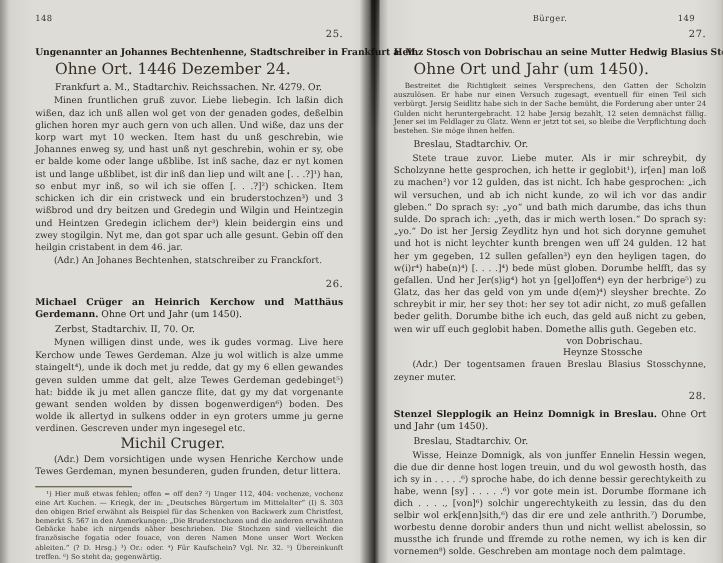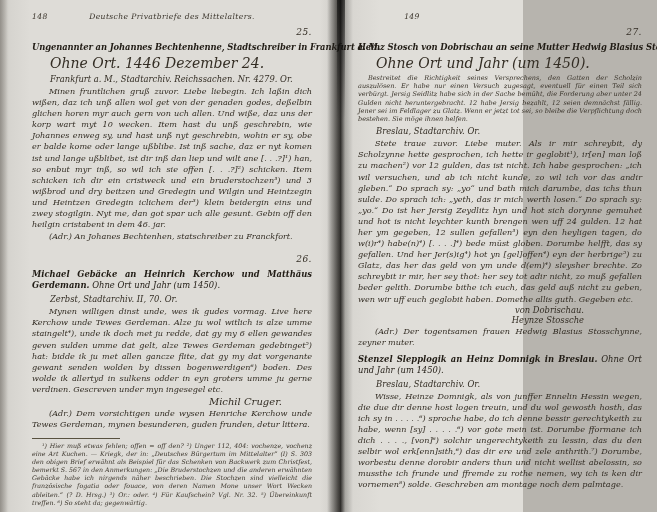--- a/index.html
+++ b/index.html
@@ -3,23 +3,22 @@
 <meta charset="utf-8">
 <style>
   html,body{margin:0;padding:0;}
   body{
     width:657px;height:512px;overflow:hidden;
     background:#b7b4ae;
     font-family:"DejaVu Serif","Liberation Serif",serif;
     color:#332d24;
   }
   #scan{
-    position:relative;width:523px;height:512px;
+    position:relative;width:657px;height:512px;
     background:linear-gradient(to right,#c2bfb9 0px,#d6d4cf 10px,#dedcd7 30px,#dedcd7 320px,#d2d0cb 332px,#d8d6d1 352px,#e0ded9 380px,#e0ded9 630px,#d6d4cf 650px,#c9c6c0 657px);
-    font-style:italic;
   }
   #gutter{
     position:absolute;left:327px;top:0;width:26px;height:512px;
     background:linear-gradient(to right,rgba(30,28,25,0) 0%,rgba(30,28,25,.75) 42%,rgba(20,18,16,.85) 52%,rgba(30,28,25,.25) 70%,rgba(30,28,25,0) 100%);
   }
   #gutter:before{
     content:"";position:absolute;left:10px;top:0;width:8px;height:120px;
     background:linear-gradient(to bottom,rgba(0,0,0,.55),rgba(0,0,0,0));
   }
   #leftedge{
@@ -34,81 +33,82 @@
   .hdr .rt{flex:1;text-align:center;}
   .hdr .pn-r{width:36px;text-align:center;}
   .num{text-align:right;font-size:9px;margin:4px 0 5px 0;letter-spacing:.5px;}
   .lh{font-weight:bold;font-size:8.4px;text-align:center;white-space:nowrap;letter-spacing:-.1px;color:#211c15;}
   .lh-inline{font-size:8.4px;text-align:justify;line-height:11px;margin-top:2px;color:#211c15;}
   .lh-inline .bb{font-weight:bold;}
   .dl{font-size:14px;margin:3px 0 3px 18px;}
   .sum{font-size:6.5px;line-height:8.2px;text-align:justify;margin:3px 0 3px 0;text-indent:10px;color:#3a342b;}
   .src{font-size:8.4px;margin:3px 0 2px 18px;}
   .bod{font-size:8.1px;line-height:11.1px;text-align:justify;text-indent:17px;margin:2px 0 0 0;}
-  .sig{font-size:10px;text-align:right;margin:1px 30px 0 0;}
+  .sig{font-size:13px;text-align:center;margin:1px 30px 0 0;}
   .sig2{font-size:8.4px;text-align:right;margin:0 58px 0 0;}
   .adr{font-size:8.1px;line-height:11px;text-indent:17px;margin:1px 0 0 0;text-align:justify;}
   .fnrule{border:0;border-top:1px solid #58513f;width:88px;margin:8px 0 3px 0;}
   .fn{font-size:6.3px;line-height:8.1px;text-align:justify;text-indent:10px;color:#3a342b;}
   .gap-s{height:4px;}.gap-m{height:8px;}
 </style>
 </head>
 <body>
 
 <div id="scan">
   <div id="leftedge"></div>
 
   <div class="page" id="page-left">
     <div class="hdr">
       <span class="pn">148</span>
-      <span class="rt">Deutsche Privatbriefe des Mittelalters.</span>
       <span class="pn-r"></span>
     </div>
 
     <div class="num">25.</div>
     <div class="lh">Ungenannter an Johannes Bechtenhenne, Stadtschreiber in Frankfurt a. M.</div>
     <div class="dl">Ohne Ort.   1446 Dezember 24.</div>
     <div class="src">Frankfurt a. M., Stadtarchiv.  Reichssachen.  Nr. 4279.  Or.</div>
     <div class="bod">Minen fruntlichen gruß zuvor. Liebe liebegin. Ich laßin dich wißen, daz ich unß allen wol get von der genaden godes, deßelbin glichen horen myr auch gern von uch allen. Und wiße, daz uns der korp wart myt 10 wecken. Item hast du unß geschrebin, wie Johannes enweg sy, und hast unß nyt geschrebin, wohin er sy, obe er balde kome oder lange ußblibe. Ist inß sache, daz er nyt komen ist und lange ußblibet, ist dir inß dan liep und wilt ane [. . .?]¹) han, so enbut myr inß, so wil ich sie offen [. . .?]²) schicken. Item schicken ich dir ein cristweck und ein bruderstochzen³) und 3 wißbrod und dry beitzen und Gredegin und Wilgin und Heintzegin und Heintzen Gredegin iclichem der³) klein beidergin eins und zwey stogilgin. Nyt me, dan got spar uch alle gesunt. Gebin off den heilgin cristabent in dem 46. jar.</div>
     <div class="adr">(Adr.)   An Johanes Bechtenhen, statschreiber zu Franckfort.</div>
 
     <div class="gap-m"></div>
     <div class="num">26.</div>
     <div class="lh-inline">
-      <span class="bb">Michael Gebäcke an Heinrich Kerchow und Matthäus Gerdemann.</span>
+      <span class="bb">Michael Crüger an Heinrich Kerchow und Matthäus Gerdemann.</span>
       <span>Ohne Ort und Jahr (um 1450).</span>
     </div>
     <div class="src">Zerbst, Stadtarchiv.  II, 70.  Or.</div>
     <div class="bod">Mynen willigen dinst unde, wes ik gudes vormag. Live here Kerchow unde Tewes Gerdeman. Alze ju wol witlich is alze umme staingelt⁴), unde ik doch met ju redde, dat gy my 6 ellen gewandes geven sulden umme dat gelt, alze Tewes Gerdeman gedebinget⁵) hat: bidde ik ju met allen gancze flite, dat gy my dat vorgenante gewant senden wolden by dissen bogenwerdigen⁶) boden. Des wolde ik allertyd in sulkens odder in eyn groters umme ju gerne verdinen. Gescreven under myn ingesegel etc.</div>
     <div class="sig">Michil Cruger.</div>
     <div class="adr">(Adr.)   Dem vorsichtigen unde wysen Henriche Kerchow unde Tewes Gerdeman, mynen besunderen, guden frunden, detur littera.</div>
 
     <hr class="fnrule">
     <div class="fn">¹) Hier muß etwas fehlen; offen = off den?  ²) Unger 112, 404: vochenze, vochenz eine Art Kuchen. — Kriegk, der in: „Deutsches Bürgertum im Mittelalter“ (I) S. 303 den obigen Brief erwähnt als Beispiel für das Schenken von Backwerk zum Christfest, bemerkt S. 567 in den Anmerkungen: „Die Bruderstochzen und die anderen erwähnten Gebäcke habe ich nirgends näher beschrieben. Die Stochzen sind vielleicht die französische fogatia oder fouace, von deren Namen Mone unser Wort Wecken ableiten.“ (? D. Hrsg.)  ³) Or.: oder.  ⁴) Für Kaufschein?  Vgl. Nr. 32.  ⁵) Übereinkunft treffen.  ⁶) So steht da; gegenwärtig.</div>
   </div>
 
   <div id="gutter"></div>
 
   <div class="page" id="page-right">
     <div class="hdr">
       <span class="pn"></span>
+      <span class="rt">Bürger.</span>
       <span class="pn-r">149</span>
     </div>
 
     <div class="num">27.</div>
     <div class="lh">Heinz Stosch von Dobrischau an seine Mutter Hedwig Blasius Stosch.</div>
     <div class="dl">Ohne Ort und Jahr (um 1450).</div>
     <div class="sum">Bestreitet die Richtigkeit seines Versprechens, den Gatten der Scholzin auszulösen. Er habe nur einen Versuch zugesagt, eventuell für einen Teil sich verbürgt. Jersig Seidlitz habe sich in der Sache bemüht, die Forderung aber unter 24 Gulden nicht heruntergebracht. 12 habe Jersig bezahlt, 12 seien demnächst fällig. Jener sei im Feldlager zu Glatz. Wenn er jetzt tot sei, so bleibe die Verpflichtung doch bestehen. Sie möge ihnen helfen.</div>
     <div class="src">Breslau, Stadtarchiv.  Or.</div>
     <div class="bod">Stete traue zuvor. Liebe muter. Als ir mir schreybit, dy Scholzynne hette gesprochen, ich hette ir geglobit¹), ir[en] man loß zu machen²) vor 12 gulden, das ist nicht. Ich habe gesprochen: „ich wil versuchen, und ab ich nicht kunde, zo wil ich vor das andir gleben.“ Do sprach sy: „yo“ und bath mich darumbe, das ichs thun sulde. Do sprach ich: „yeth, das ir mich werth losen.“ Do sprach sy: „yo.“ Do ist her Jersig Zeydlitz hyn und hot sich dorynne gemuhet und hot is nicht leychter kunth brengen wen uff 24 gulden. 12 hat her ym gegeben, 12 sullen gefallen³) eyn den heyligen tagen, do w(i)r⁴) habe(n)⁴) [. . . .]⁴) bede müst globen. Dorumbe helfft, das sy gefallen. Und her Jer(s)ig⁴) hot yn [gel]offen⁴) eyn der herbrige⁵) zu Glatz, das her das geld von ym unde d(em)⁴) sleysher brechte. Zo schreybit ir mir, her sey thot: her sey tot adir nicht, zo muß gefallen beder gelith. Dorumbe bithe ich euch, das geld auß nicht zu geben, wen wir uff euch geglobit haben. Domethe allis guth.  Gegeben etc.</div>
     <div class="sig2">von Dobrischau.</div>
     <div class="sig2">Heynze Stossche</div>
-    <div class="adr">(Adr.)   Der togentsamen frauen Hedwig Blasius Stosschynne, zeyner muter.</div>
+    <div class="adr">(Adr.)   Der togentsamen frauen Breslau Blasius Stosschynne, zeyner muter.</div>
 
     <div class="gap-s"></div>
+    <div class="num">28.</div>
     <div class="lh-inline">
       <span class="bb">Stenzel Slepplogik an Heinz Domnigk in Breslau.</span>
       <span>Ohne Ort und Jahr (um 1450).</span>
     </div>
     <div class="src">Breslau, Stadtarchiv.  Or.</div>
     <div class="bod">Wisse, Heinze Domnigk, als von junffer Ennelin Hessin wegen, die due dir denne host logen treuin, und du wol gewosth hosth, das ich sy in . . . . .⁶) sproche habe, do ich denne bessir gerechtykeith zu habe, wenn [sy] . . . . .⁶) vor gote mein ist. Dorumbe fformane ich dich . . . ., [von]⁶) solchir ungerechtykeith zu lessin, das du den selbir wol erk[enn]sith,⁶) das dir ere und zele anthrith.⁷) Dorumbe, worbestu denne dorobir anders thun und nicht wellist abelossin, so mussthe ich frunde und ffremde zu rothe nemen, wy ich is ken dir vornemen⁸) solde. Geschreben am montage noch dem palmtage.</div>
 
   </div>
 </div>
 

